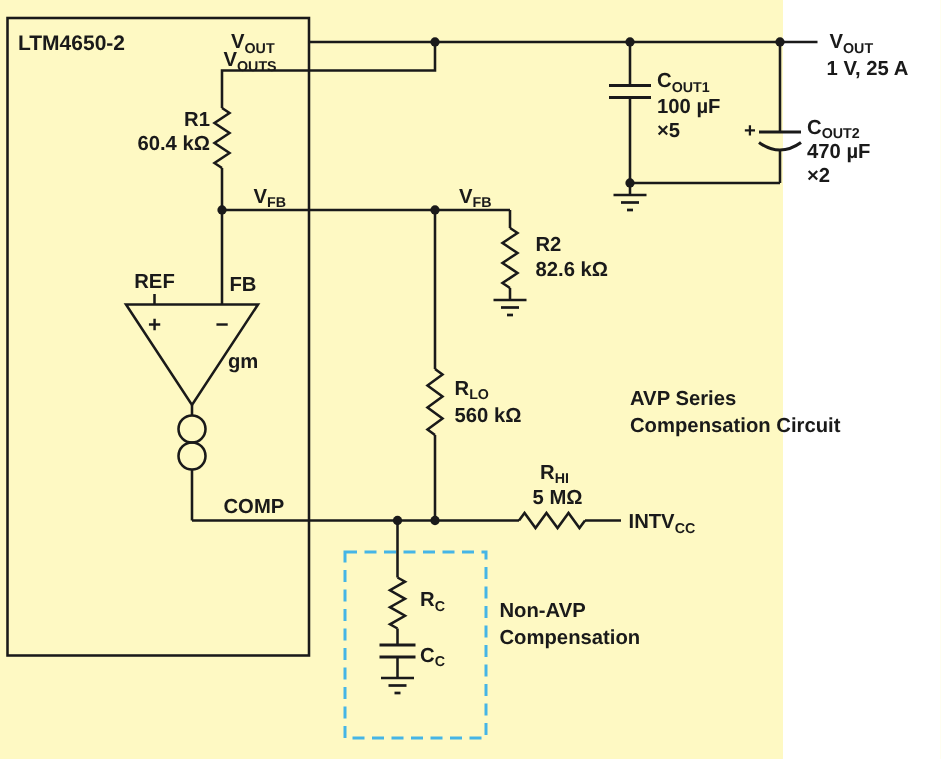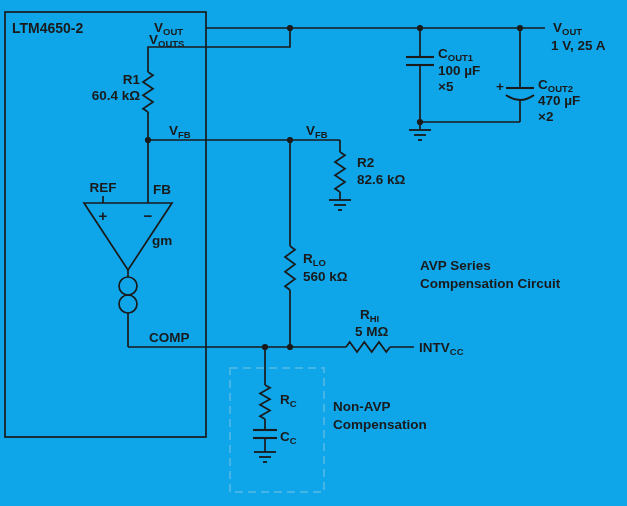--- a/index.html
+++ b/index.html
@@ -1,17 +1,17 @@
 <!DOCTYPE html>
 <html><head>
 <meta charset="utf-8">
 <style>
   html,body { margin:0; padding:0; background:#ffffff; }
   .page {
-    position:relative; width:627px; height:506px; background:#0ea5e9;
+    position:relative; width:522px; height:506px; background:#fef9c3;
     font-family:"Liberation Sans", sans-serif;
   }
   svg text {
     font-family:"Liberation Sans", sans-serif;
     font-weight:700; font-size:13.5px; fill:#1a1a1a;
   }
   tspan.sub { font-size:9.5px; }
   text.title { font-size:14px; }
   text.sign { font-size:15px; }
   .wire { stroke:#1a1a1a; stroke-width:1.7; fill:none; }

